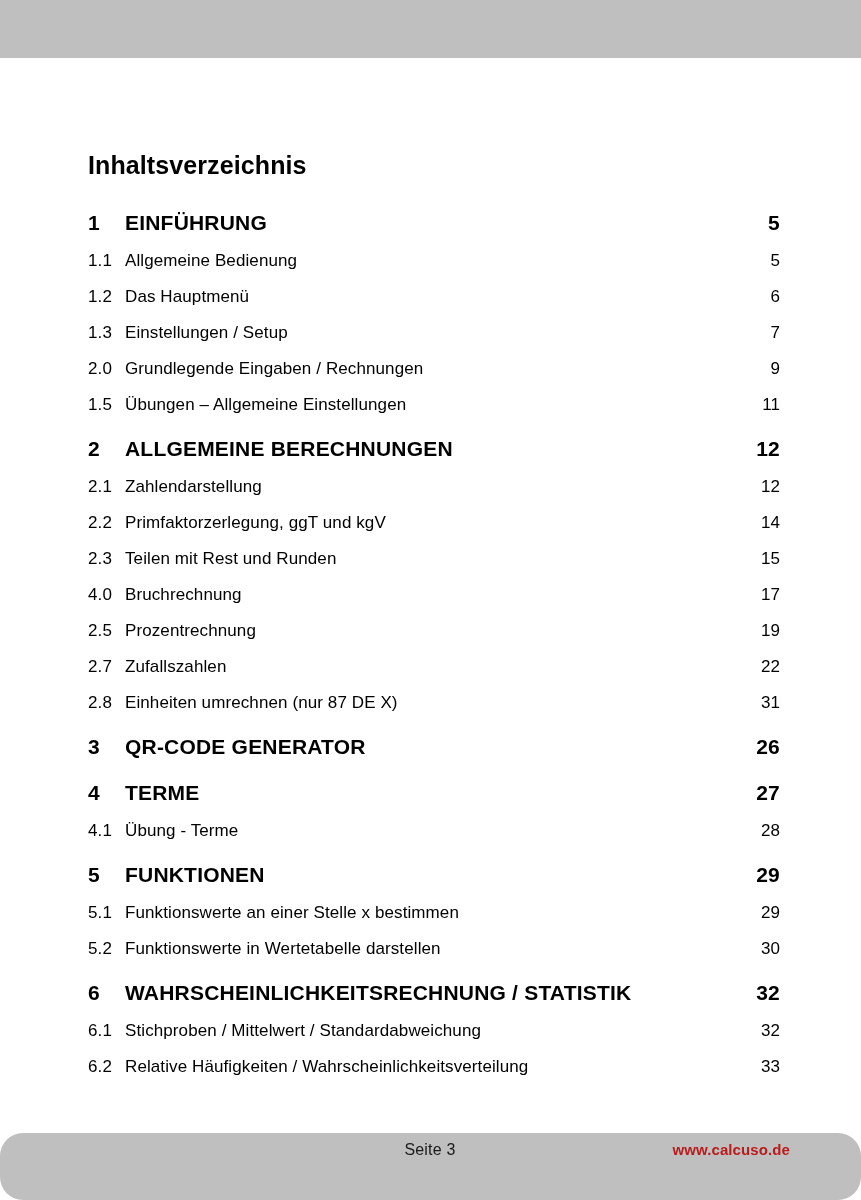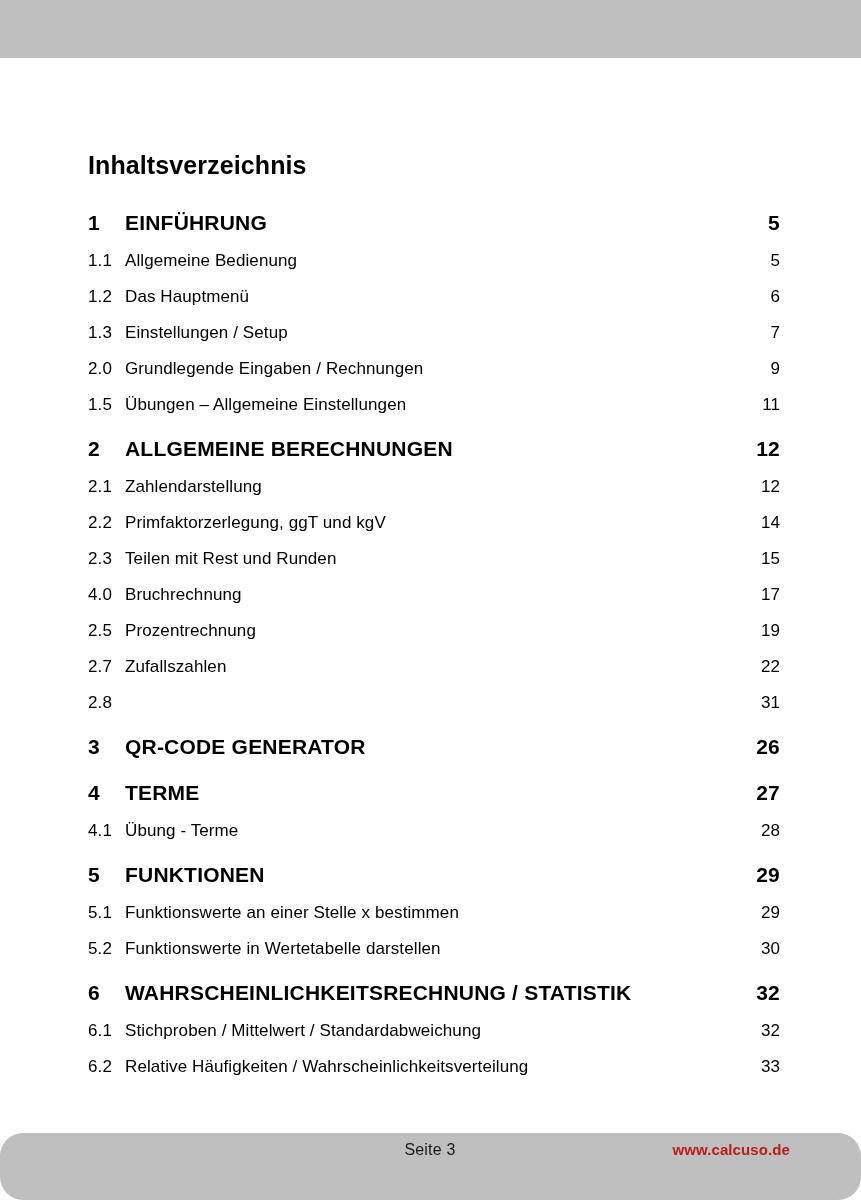--- a/index.html
+++ b/index.html
@@ -207,20 +207,21 @@
         <span class="toc-label">Prozentrechnung</span>
         <span class="toc-page">19</span>
       </div>
       <div class="toc-row level-2">
         <span class="toc-num">2.7</span>
         <span class="toc-label">Zufallszahlen</span>
         <span class="toc-page">22</span>
       </div>
       <div class="toc-row level-2">
         <span class="toc-num">2.8</span>
+        <span class="toc-label">Einheiten umrechnen (nur 87 DE X)</span>
         <span class="toc-page">31</span>
       </div>
       <div class="toc-row level-1">
         <span class="toc-num">3</span>
         <span class="toc-label">QR-CODE GENERATOR</span>
         <span class="toc-page">26</span>
       </div>
       <div class="toc-row level-1">
         <span class="toc-num">4</span>
         <span class="toc-label">TERME</span>

